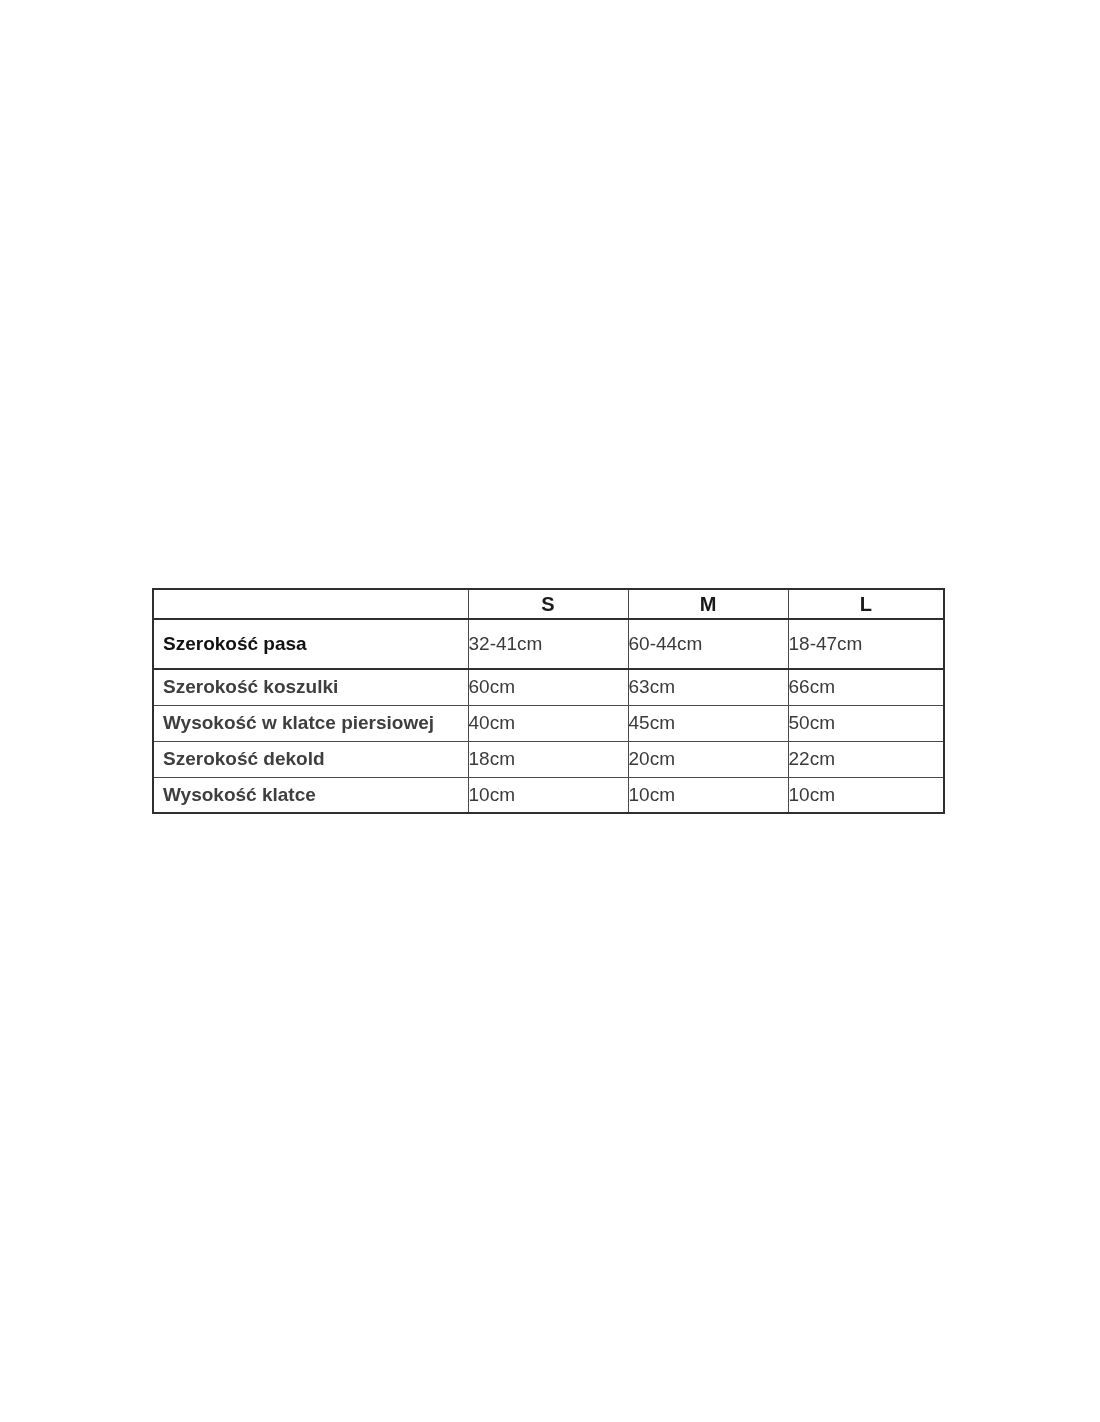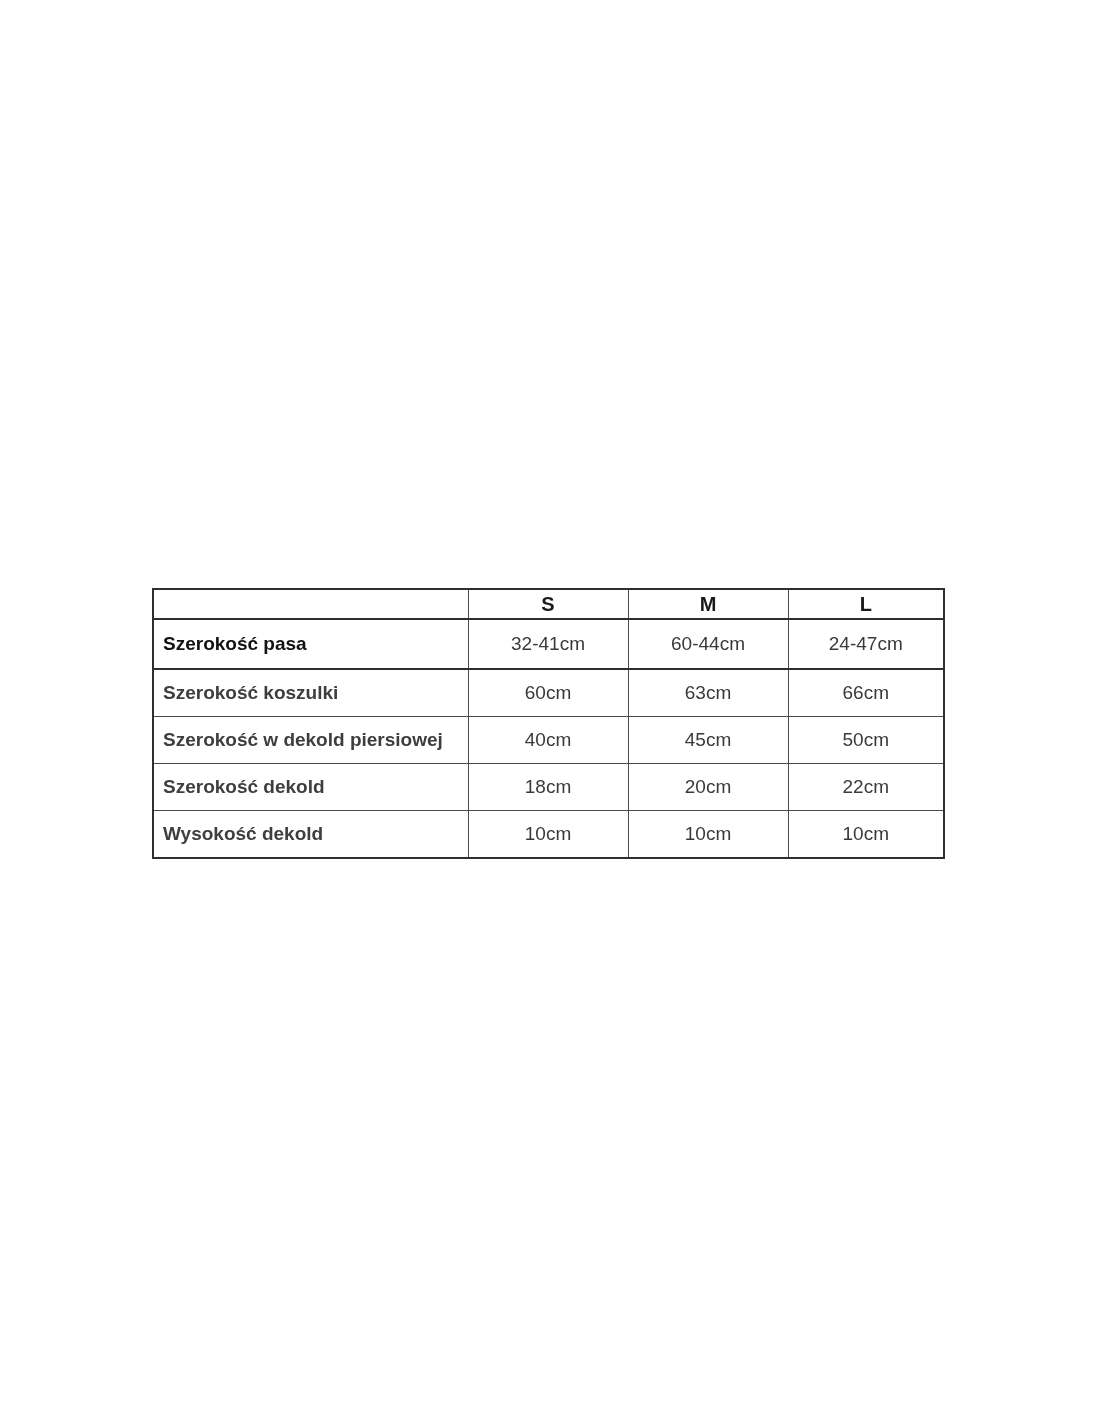--- a/index.html
+++ b/index.html
@@ -62,22 +62,22 @@
     padding:0 4px 0 9px;
     white-space:nowrap;
     vertical-align:middle;
   }
   tr.emphasis td.row-label{
     color:var(--emphasis-text);
   }
   td.value{
     font-size:19px;
     color:var(--value-text);
-    text-align:center;
-    padding:12px;
+    text-align:left;
+    padding:0;
     vertical-align:middle;
   }
 </style>
 </head>
 <body>
 
 <div class="page">
   <table class="size-table">
     <colgroup>
       <col style="width:315px">
@@ -91,41 +91,41 @@
           <th>S</th>
           <th>M</th>
           <th>L</th>
         </tr>
     </thead>
     <tbody>
         <tr class="emphasis">
           <td class="row-label">Szerokość pasa</td>
           <td class="value">32-41cm</td>
           <td class="value">60-44cm</td>
-          <td class="value">24-47cm</td>
+          <td class="value">18-47cm</td>
         </tr>
         <tr>
           <td class="row-label">Szerokość koszulki</td>
           <td class="value">60cm</td>
           <td class="value">63cm</td>
           <td class="value">66cm</td>
         </tr>
         <tr>
-          <td class="row-label">Szerokość w dekold piersiowej</td>
+          <td class="row-label">Wysokość w klatce piersiowej</td>
           <td class="value">40cm</td>
           <td class="value">45cm</td>
           <td class="value">50cm</td>
         </tr>
         <tr>
           <td class="row-label">Szerokość dekold</td>
           <td class="value">18cm</td>
           <td class="value">20cm</td>
           <td class="value">22cm</td>
         </tr>
         <tr>
-          <td class="row-label">Wysokość dekold</td>
+          <td class="row-label">Wysokość klatce</td>
           <td class="value">10cm</td>
           <td class="value">10cm</td>
           <td class="value">10cm</td>
         </tr>
       </tbody>
   </table>
 </div>
 
 </body></html>

